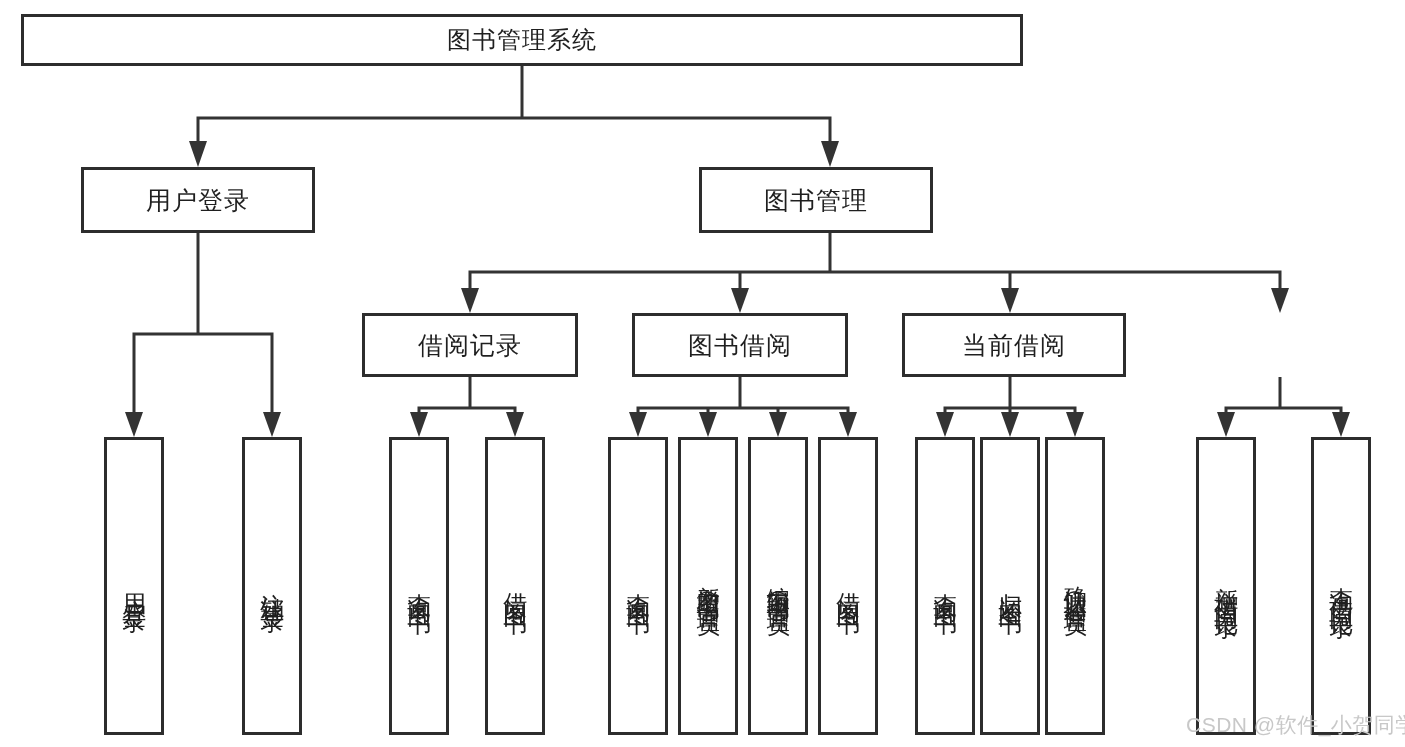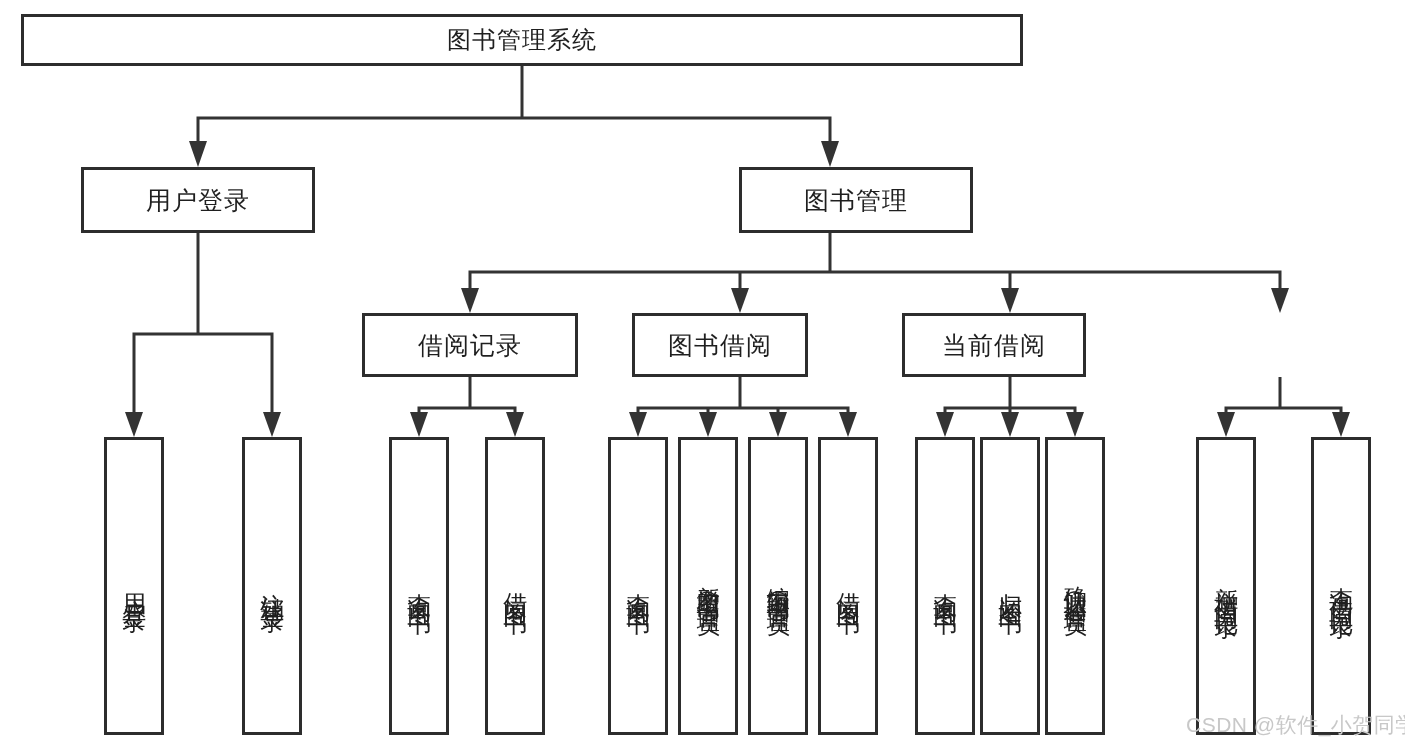--- a/index.html
+++ b/index.html
@@ -117,31 +117,31 @@
     </g>
   </svg>
 
   <div class="node root" style="left:21px; top:14px; width:1002px; height:52px;">
     <span class="hl">图书管理系统</span>
   </div>
 
   <div class="node" style="left:81px; top:167px; width:234px; height:66px;">
     <span class="hl">用户登录</span>
   </div>
-  <div class="node" style="left:739px; top:167px; width:234px; height:66px;">
+  <div class="node" style="left:699px; top:167px; width:234px; height:66px;">
     <span class="hl">图书管理</span>
   </div>
 
   <div class="node" style="left:362px; top:313px; width:216px; height:64px;">
     <span class="hl">借阅记录</span>
   </div>
-  <div class="node" style="left:632px; top:313px; width:176px; height:64px;">
+  <div class="node" style="left:632px; top:313px; width:216px; height:64px;">
     <span class="hl">图书借阅</span>
   </div>
-  <div class="node" style="left:902px; top:313px; width:184px; height:64px;">
+  <div class="node" style="left:902px; top:313px; width:224px; height:64px;">
     <span class="hl">当前借阅</span>
   </div>
 
   <div class="node vbox" style="left:104px; top:437px; width:60px; height:298px;">
     <span class="vl">用户登录</span>
   </div>
   <div class="node vbox" style="left:242px; top:437px; width:60px; height:298px;">
     <span class="vl">注销登录</span>
   </div>
 

